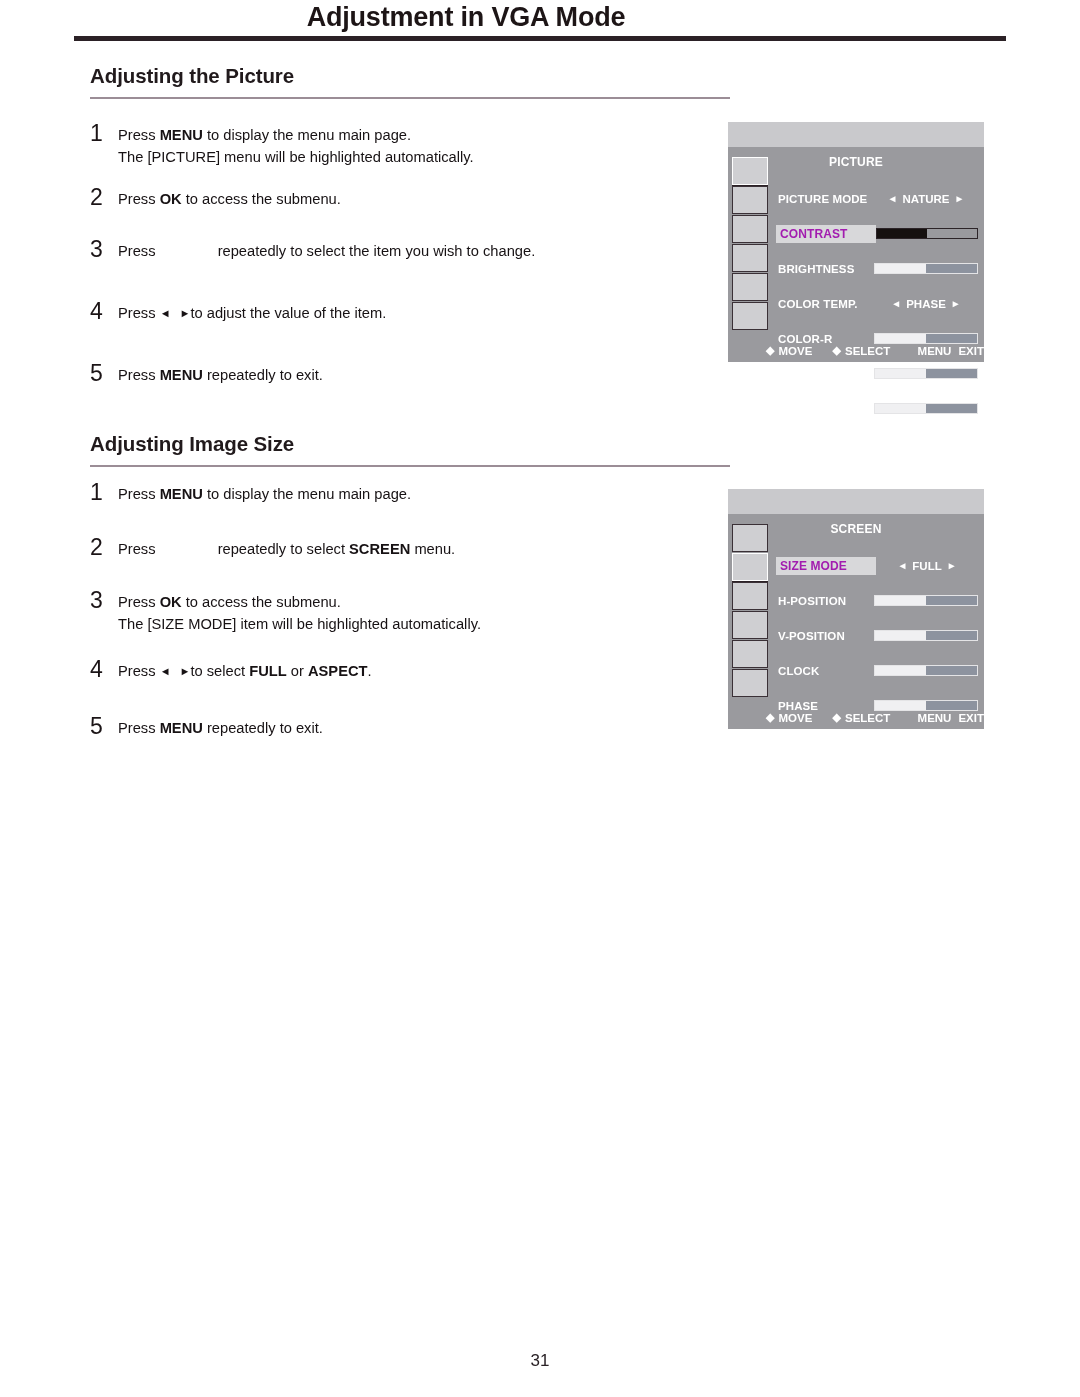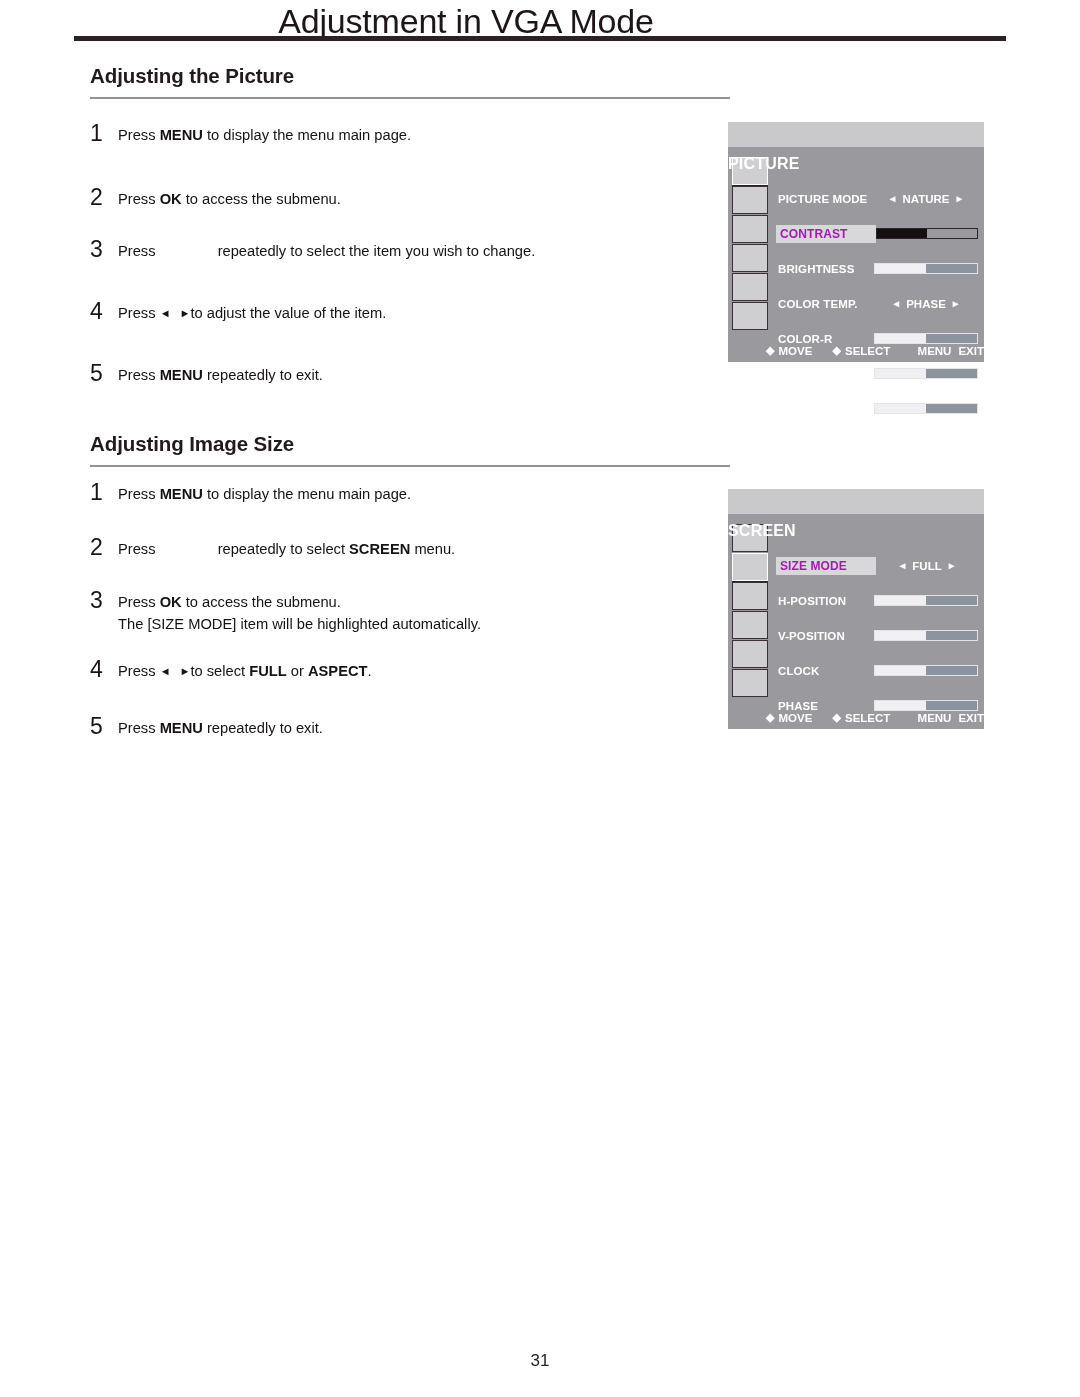--- a/index.html
+++ b/index.html
@@ -21,22 +21,22 @@
     inset: 0;
   }
 
   
   .page-title {
     position: absolute;
     left: 0;
     top: 2px;
     width: 932px;
     text-align: center;
-    font-size: 34px;
-    font-weight: normal;
+    font-size: 27px;
+    font-weight: bold;
     letter-spacing: -0.2px;
     color: #1d1516;
   }
   .title-rule {
     position: absolute;
     left: 74px;
     top: 36px;
     width: 932px;
     height: 5px;
     background: #2b2126;
@@ -138,22 +138,22 @@
   }
   .rail-box.sel {
     border-color: #ffffff;
     box-shadow: 0 1px 0 0 #2b2126;
   }
   .osd-title {
     position: absolute;
     left: 0;
     top: 8px;
     width: 100%;
-    text-align: left;
-    font-size: 16px;
+    text-align: center;
+    font-size: 12px;
     font-weight: bold;
     color: #ffffff;
     letter-spacing: 0.2px;
   }
   .osd-rows {
     position: absolute;
     left: 50px;
     top: 26px;
     right: 6px;
   }
@@ -262,20 +262,21 @@
 
   <div class="section-heading" style="left:90px; top:64px;">Adjusting the Picture</div>
   <div class="section-rule" style="top:97px;"></div>
 
   <div class="step" style="top:122px;">
     <div class="step-num">1</div>
     <div class="step-body">
       <span class="step-line">
         <span>Press </span><b>MENU</b><span> to display the menu main page.</span>
       </span>
+      <span class="step-line">The [PICTURE] menu will be highlighted automatically.</span>
     </div>
   </div>
 
   <div class="step" style="top:186px;">
     <div class="step-num">2</div>
     <div class="step-body">
       <span class="step-line">
         <span>Press </span><b>OK</b><span> to access the submenu.</span>
       </span>
     </div>

